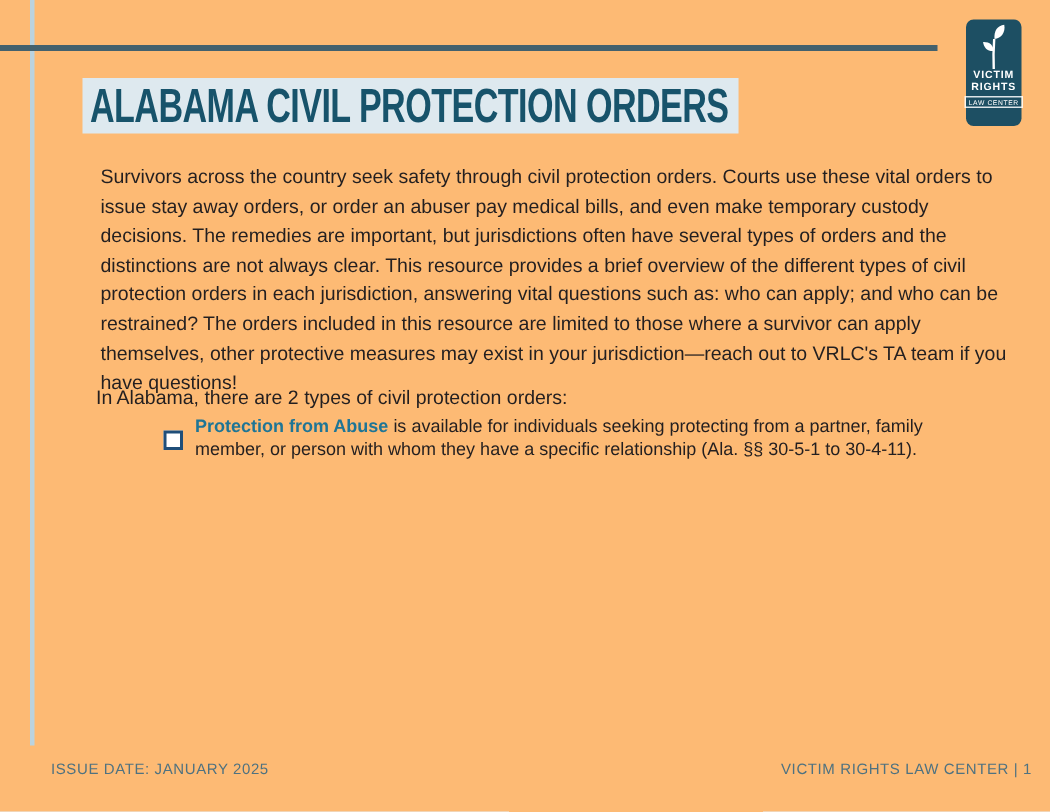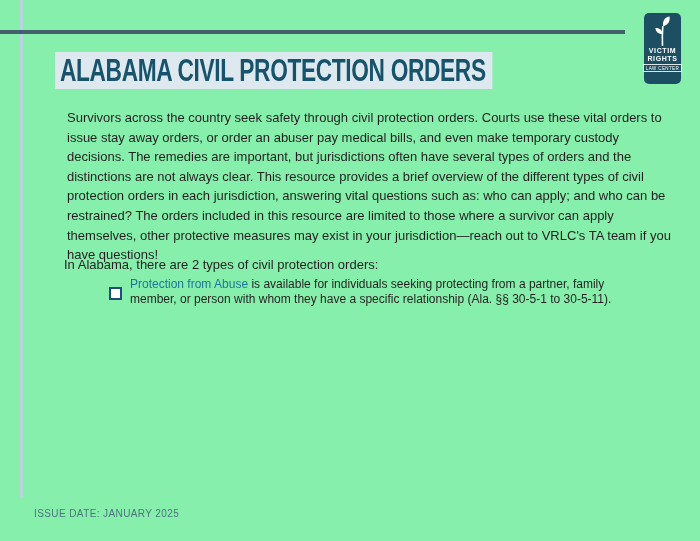--- a/index.html
+++ b/index.html
@@ -1,20 +1,20 @@
 <!DOCTYPE html>
 <html><head>
 <meta charset="utf-8">
 <style>
   html, body { margin: 0; padding: 0; background: #e9e9e9; }
   .page {
     position: relative;
     width: 700px;
     height: 541px;
-    background: #86efac;
+    background: #fdba74;
     overflow: hidden;
     font-family: "Liberation Sans", sans-serif;
     color: #231f20;
   }
   .vline {
     position: absolute;
     left: 20px; top: 0;
     width: 3px; height: 497px;
     background: #bad3e0;
   }
@@ -108,21 +108,21 @@
   .order:nth-child(1) .checkbox { margin-top: 10px; }
   .order:nth-child(2) .checkbox { margin-top: 2px; }
   .order-text {
     margin: 0;
     width: 490px;
     font-size: 12px;
     line-height: 14.8px;
   }
   .order-name {
     color: #1e7596;
-    font-weight: normal;
+    font-weight: bold;
   }
   .footer-left {
     position: absolute;
     left: 18px; top: 508px;
     font-size: 10px;
     letter-spacing: 0.4px;
     color: #4f7280;
     padding-left: 16px;
   }
   .footer-right {
@@ -159,22 +159,23 @@
   <p class="intro">Survivors across the country seek safety through civil protection orders. Courts use these vital orders to issue stay away orders, or order an abuser pay medical bills, and even make temporary custody decisions. The remedies are important, but jurisdictions often have several types of orders and the distinctions are not always clear. This resource provides a brief overview of the different types of civil protection orders in each jurisdiction, answering vital questions such as: who can apply; and who can be restrained? The orders included in this resource are limited to those where a survivor can apply themselves, other protective measures may exist in your jurisdiction—reach out to VRLC's TA team if you have questions!</p>
 
   <p class="list-intro">In Alabama, there are 2 types of civil protection orders:</p>
 
   <div class="orders">
 
     <div class="order">
       <span class="checkbox"></span>
       <p class="order-text">
         <span class="order-name">Protection from Abuse</span>
-        <span>is available for individuals seeking protecting from a partner, family member, or person with whom they have a specific relationship (Ala. §§ 30-5-1 to 30-5-11).</span>
+        <span>is available for individuals seeking protecting from a partner, family member, or person with whom they have a specific relationship (Ala. §§ 30-5-1 to 30-4-11).</span>
       </p>
     </div>
 
 
   </div>
 
   <div class="footer-left">ISSUE DATE: JANUARY 2025</div>
+  <div class="footer-right">VICTIM RIGHTS LAW CENTER | 1</div>
 
 </div>
 
 </body></html>

